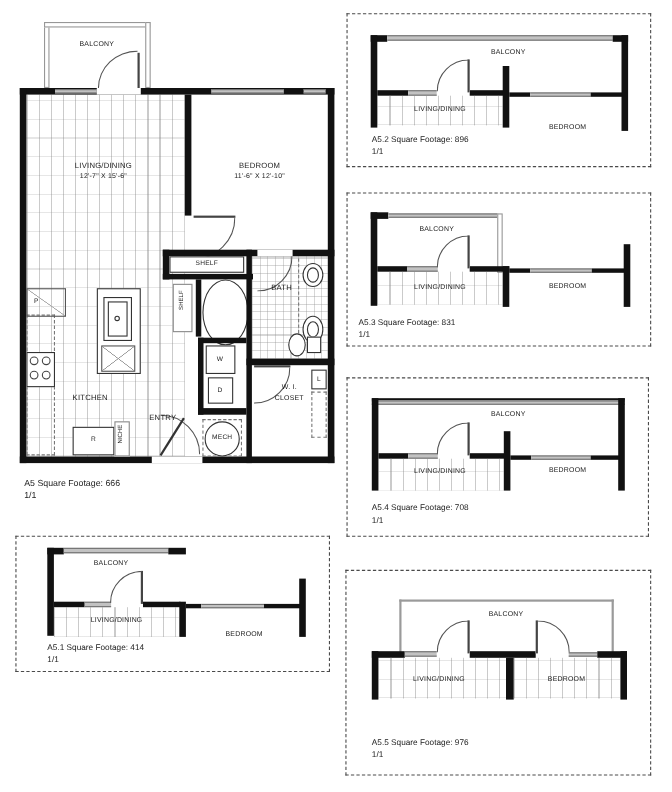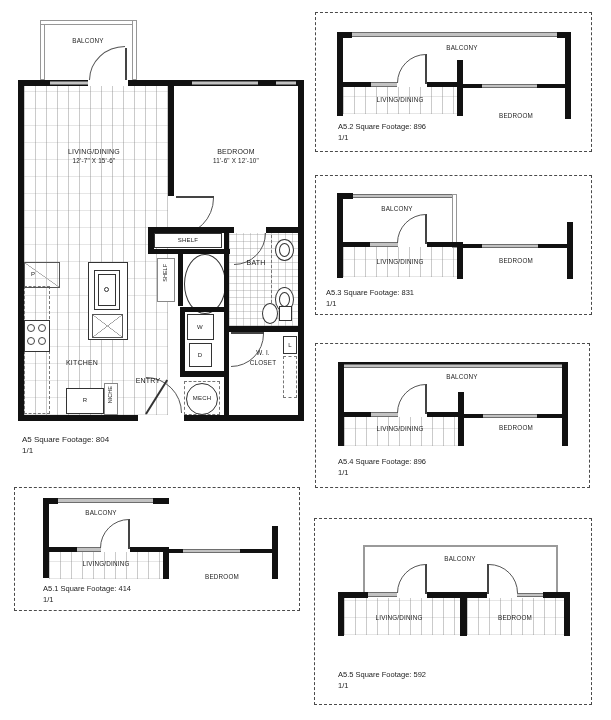--- a/index.html
+++ b/index.html
@@ -147,21 +147,21 @@
     <div class="dleaf" style="left:146px;top:413px;width:40px;height:2px;"></div>
 
     <div class="lbl" style="left:94px;top:148px;">LIVING/DINING</div>
     <div class="lbl sm" style="left:94px;top:158px;">12'-7" X 15'-6"</div>
     <div class="lbl" style="left:236px;top:148px;">BEDROOM</div>
     <div class="lbl sm" style="left:236px;top:158px;">11'-6" X 12'-10"</div>
     <div class="lbl" style="left:82px;top:359px;">KITCHEN</div>
     <div class="lbl" style="left:148px;top:377px;">ENTRY</div>
 
     <div class="cap" style="left:22px;top:434px;">
-      <div>A5 Square Footage: 804</div>
+      <div>A5 Square Footage: 666</div>
       <div>1/1</div>
     </div>
   </div>
 
   <div class="panel" style="left:14px;top:487px;width:286px;height:124px;"></div>
   <div style="position:absolute;inset:0;">
     <div class="w" style="left:43px;top:498px;width:15px;height:6px;"></div>
     <div class="win" style="left:58px;top:498px;width:95px;height:5px;"></div>
     <div class="w" style="left:153px;top:498px;width:16px;height:6px;"></div>
     <div class="w" style="left:43px;top:498px;width:6px;height:80px;"></div>
@@ -250,21 +250,21 @@
     <div class="leaf" style="left:425px;top:384px;width:2px;height:30px;"></div>
     <div class="arc q-tl" style="left:397px;top:384px;width:29px;height:29px;"></div>
     <div class="w" style="left:458px;top:392px;width:6px;height:54px;"></div>
     <div class="plank" style="left:344px;top:417px;width:114px;height:29px;"></div>
     <div class="lbl sm" style="left:400px;top:426px;">LIVING/DINING</div>
     <div class="w" style="left:464px;top:414px;width:19px;height:4px;"></div>
     <div class="win" style="left:483px;top:414px;width:54px;height:4px;"></div>
     <div class="w" style="left:537px;top:414px;width:26px;height:4px;"></div>
     <div class="lbl sm" style="left:516px;top:425px;">BEDROOM</div>
     <div class="cap small" style="left:338px;top:457px;">
-      <div>A5.4 Square Footage: 896</div>
+      <div>A5.4 Square Footage: 708</div>
       <div>1/1</div>
     </div>
   </div>
 
   <div class="panel" style="left:314px;top:518px;width:278px;height:187px;"></div>
   <div style="position:absolute;inset:0;">
     <div class="rail3" style="left:363px;top:545px;width:195px;height:50px;"></div>
     <div class="lbl sm" style="left:460px;top:556px;">BALCONY</div>
     <div class="w" style="left:338px;top:592px;width:30px;height:6px;"></div>
     <div class="win" style="left:368px;top:592px;width:29px;height:5px;"></div>
@@ -276,18 +276,18 @@
     <div class="leaf" style="left:487px;top:564px;width:2px;height:30px;"></div>
     <div class="arc q-tr" style="left:489px;top:564px;width:29px;height:29px;"></div>
     <div class="w" style="left:460px;top:598px;width:7px;height:38px;"></div>
     <div class="w" style="left:338px;top:592px;width:6px;height:44px;"></div>
     <div class="w" style="left:564px;top:592px;width:6px;height:44px;"></div>
     <div class="plank" style="left:344px;top:598px;width:116px;height:37px;"></div>
     <div class="plank" style="left:467px;top:598px;width:97px;height:37px;"></div>
     <div class="lbl sm" style="left:399px;top:615px;">LIVING/DINING</div>
     <div class="lbl sm" style="left:515px;top:615px;">BEDROOM</div>
     <div class="cap small" style="left:338px;top:670px;">
-      <div>A5.5 Square Footage: 592</div>
+      <div>A5.5 Square Footage: 976</div>
       <div>1/1</div>
     </div>
   </div>
 
 </div>
 
 </body></html>

